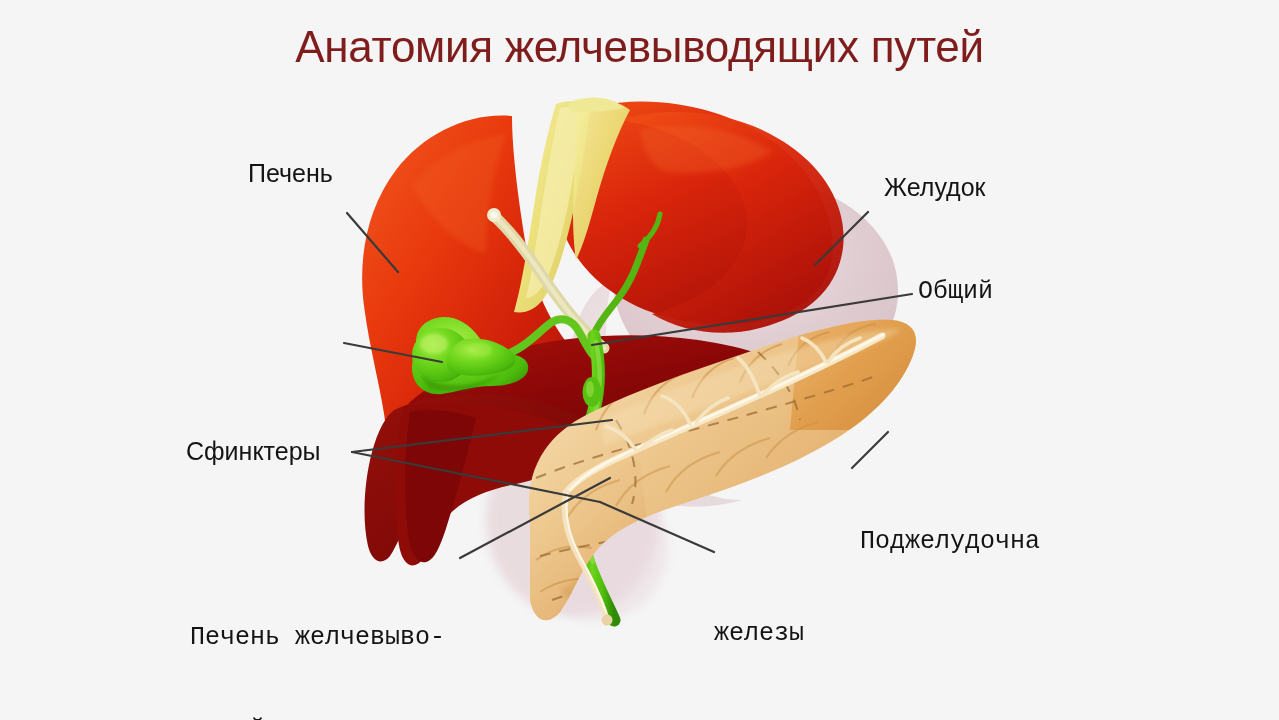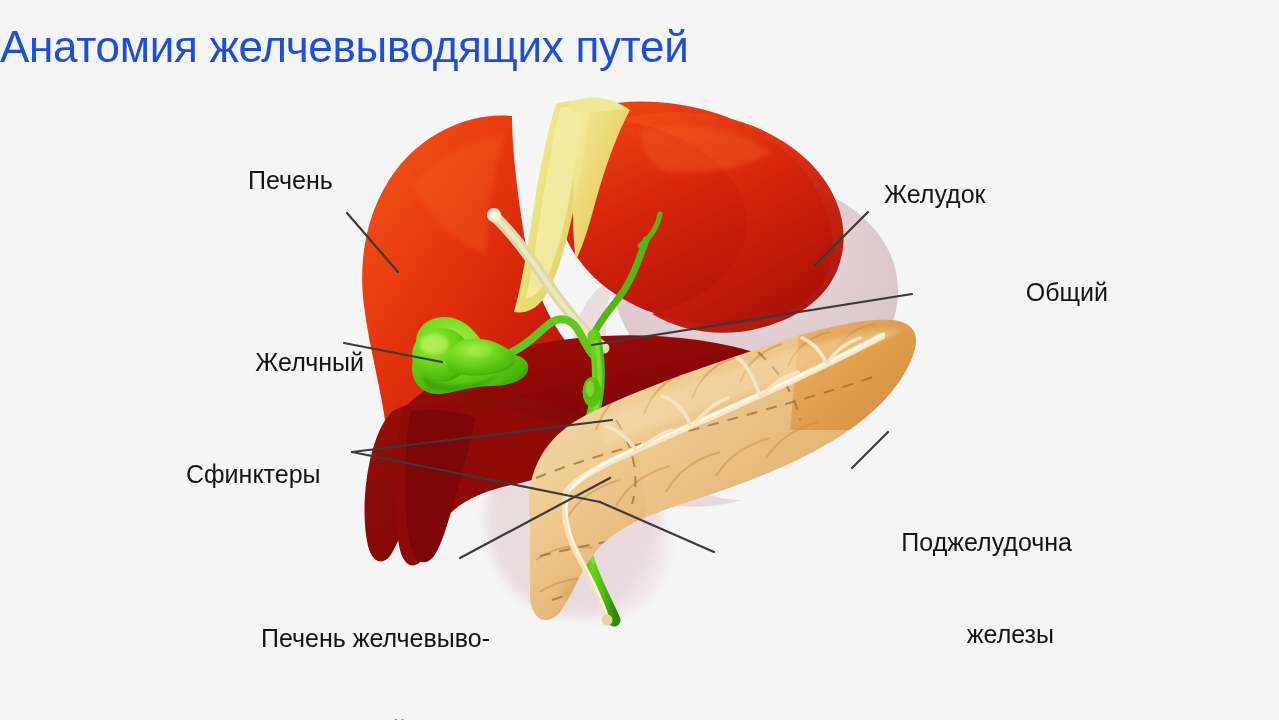--- a/index.html
+++ b/index.html
@@ -23,37 +23,37 @@
     left: 0;
     top: 0;
     width: 1279px;
     height: 720px;
   }
   .title {
     position: absolute;
     left: 0;
     top: 22px;
     width: 1279px;
-    text-align: left;
+    text-align: center;
     font-size: 44px;
     font-weight: 400;
-    color: #1d4ed8;
+    color: #7f1d1d;
     letter-spacing: -0.3px;
     white-space: nowrap;
   }
   .label {
     position: absolute;
     font-size: 25px;
     font-weight: 400;
     color: #141414;
     line-height: 1.22;
     white-space: pre;
   }
-  .label.center { text-align: right; }
-  .label.left   { text-align: left; margin-top: 7px; }
+  .label.center { text-align: left; font-family: Liberation Mono, monospace; }
+  .label.left   { text-align: left; }
 </style>
 </head>
 <body>
 
 <div id="stage">
 
   <svg id="figure" viewBox="0 0 1279 720" xmlns="http://www.w3.org/2000/svg">
     <defs>
 
       <linearGradient id="gLiverLeft" x1="0.12" y1="0.05" x2="0.82" y2="0.95">
@@ -442,24 +442,23 @@
       <line x1="888" y1="432" x2="852" y2="468"></line>
       <line x1="714" y1="552" x2="600" y2="502"></line>
     </g>
   </svg>
 
   <div class="title">Анатомия желчевыводящих путей</div>
 
   <div class="label left" style="left:248px; top:158px;">Печень</div>
 
   <div class="label center" style="left:196px; top:286px; width:168px;">
-    <div>Желчный</div>
   </div>
 
-  <div class="label left" style="left:186px; top:452px;text-align:center;">Сфинктеры</div>
+  <div class="label left" style="left:186px; top:436px;text-align:center;">Сфинктеры</div>
 
   <div class="label center" style="left:190px; top:562px; width:300px;">
     <div>Печень желчевыво-</div>
     <div>дящий проток</div>
   </div>
 
   <div class="label left" style="left:884px; top:172px;">Желудок</div>
 
   <div class="label center" style="left:918px; top:216px; width:190px;">
     <div>Общий</div>

